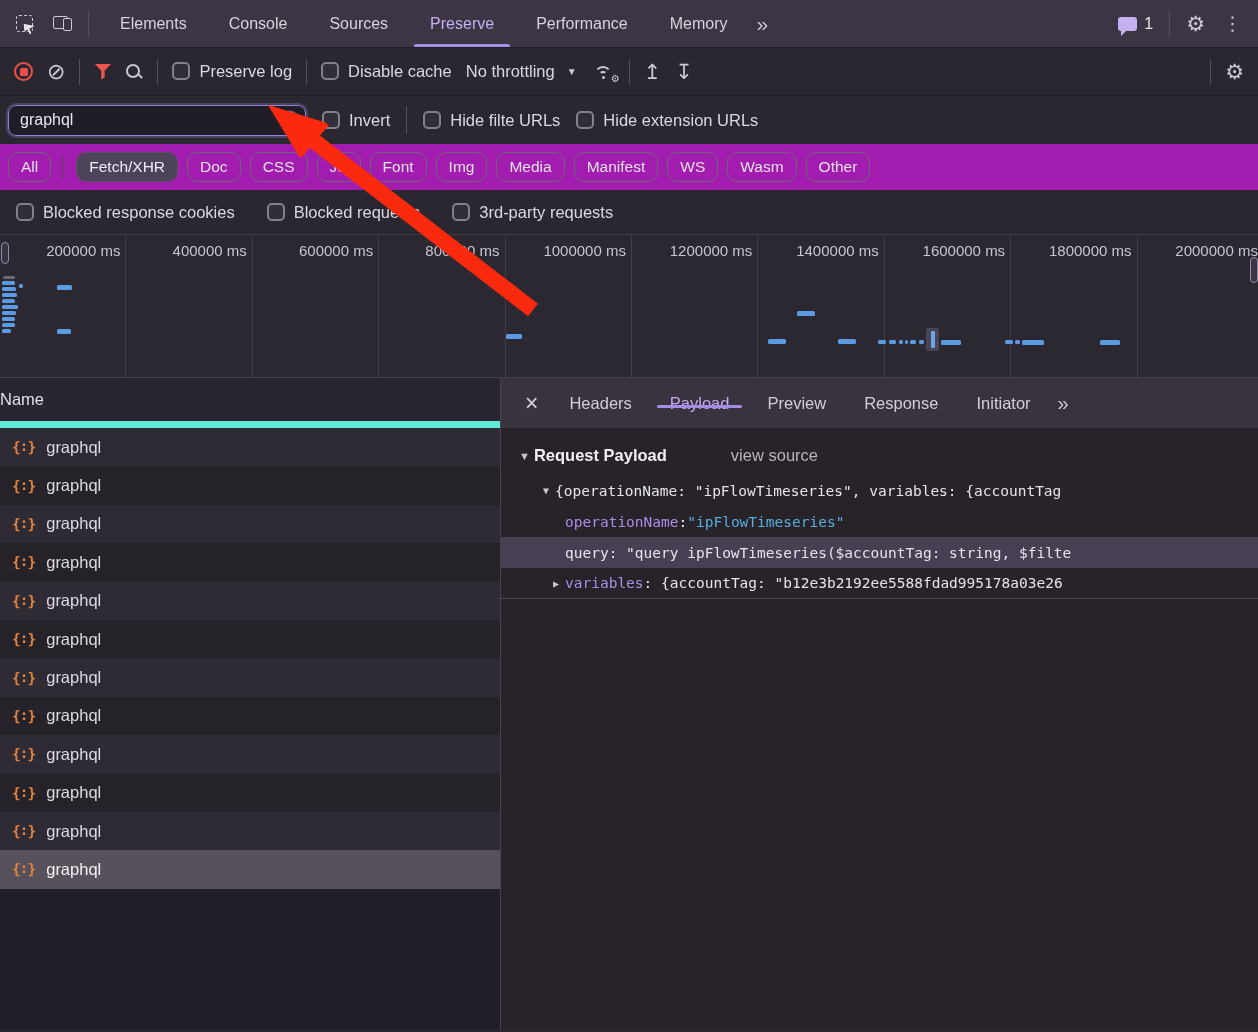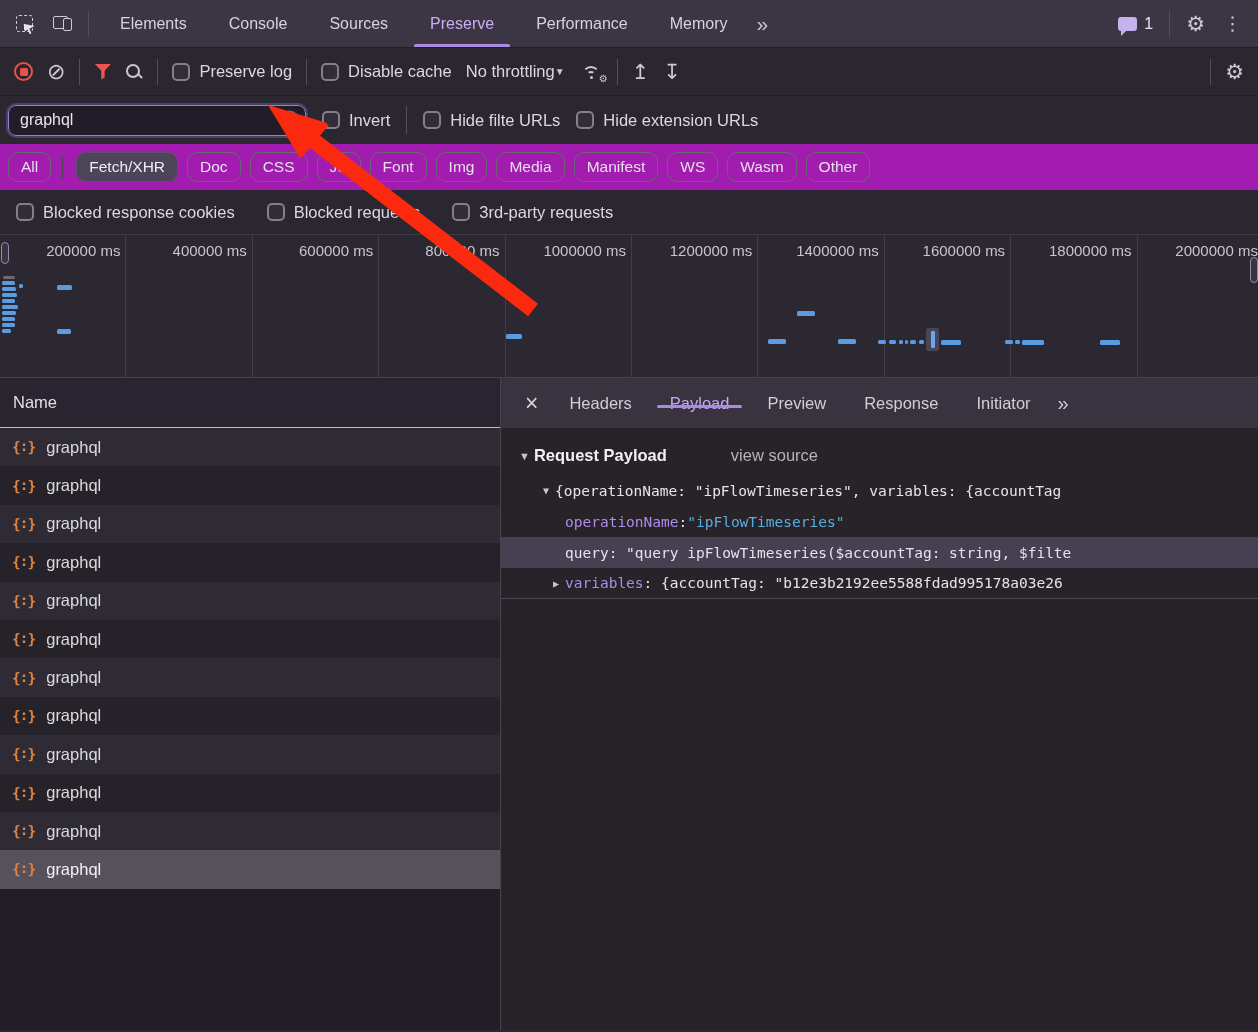--- a/index.html
+++ b/index.html
@@ -32,23 +32,23 @@
 
   
   .nettools { height:48px; background:#2b2731; display:flex; align-items:center; gap:14px; padding:0 14px; border-bottom:1px solid #221e27; }
   .rec { position:relative; width:19px; height:19px; border:2.2px solid #e8504a; border-radius:50%; }
   .rec i { position:absolute; left:50%; top:50%; width:8px; height:8px; transform:translate(-50%,-50%); background:#e8504a; border-radius:1.5px; }
   .clear-g { font-size:22px; line-height:1; }
   .funnel { width:17px; height:16px; background:#ee5450; clip-path:polygon(0 0,100% 0,60% 46%,60% 88%,40% 100%,40% 46%); }
   .mag { position:relative; width:18px; height:18px; }
   .mag::before { content:""; position:absolute; left:1px; top:1px; width:10px; height:10px; border:2.2px solid #cdc9d4; border-radius:50%; }
   .mag::after { content:""; position:absolute; left:12px; top:12px; width:6px; height:2.4px; background:#cdc9d4; transform:rotate(45deg); border-radius:2px; }
-  .chk { display:flex; align-items:center; gap:9px; font-size:16.5px; color:#dcd8e1; }
+  .chk { display:flex; gap:9px; font-size:16.5px; color:#dcd8e1; }
   .box { width:18px; height:18px; border:2px solid #837f8b; border-radius:5px; background:#322e39; }
-  .throttle { display:flex; align-items:center; gap:0; font-size:16.5px; color:#dcd8e1; }
+  .throttle { display:flex; align-items:center; gap:12px; font-size:16.5px; color:#dcd8e1; }
   .caret { font-size:10px; color:#cdc9d4; }
   .wifi { position:relative; width:22px; height:16px; margin-left:2px; }
   .wifi .a1 { position:absolute; left:1px; top:2px; width:18px; height:18px; border:2px solid #cdc9d4; border-radius:50%; border-bottom-color:transparent; border-left-color:transparent; border-right-color:transparent; transform:rotate(0deg); }
   .wifi .a2 { position:absolute; left:6px; top:7px; width:8px; height:8px; border:2px solid #cdc9d4; border-radius:50%; border-bottom-color:transparent; border-left-color:transparent; border-right-color:transparent; }
   .wifi .dot { position:absolute; left:9px; top:12px; width:3.4px; height:3.4px; border-radius:50%; background:#cdc9d4; }
   .wifi .mini { position:absolute; right:-5px; bottom:-4px; font-size:10px; color:#cdc9d4; background:#2b2731; border-radius:50%; line-height:1; }
   .arrow-g { font-size:21px; }
   .nettools .right-gear { margin-left:auto; display:flex; align-items:center; gap:14px; }
 
   
@@ -78,21 +78,21 @@
   .bar.blue { background:#5b9be4; }
   .bar.gray { background:#6e6a75; }
   .bar.marker { background:#4a4556; border-radius:2.5px; }
   .bar.tick { background:#6aa6e8; border-radius:1px; }
   .grip { position:absolute; left:1px; top:7px; width:8px; height:22px; border:1.5px solid #938aad; border-radius:4px; background:#3a3442; }
   .grip.right { left:auto; right:0px; top:22px; height:26px; }
 
   
   .panels { display:flex; height:652px; }
   .names { width:501px; border-right:1px solid #46414d; background:#221e27; display:flex; flex-direction:column; }
-  .names-header { height:50px; flex:none; background:#282430; border-bottom:1px solid #5eead4; display:flex; align-items:center; padding-left:13px; font-size:16.5px; color:#e2dfe7; }
+  .names-header { height:50px; flex:none; background:#282430; border-bottom:7px solid #5eead4; display:flex; align-items:center; font-size:16.5px; color:#e2dfe7; }
   .nrow { height:38.4px; flex:none; display:flex; align-items:center; gap:11px; padding-left:12px; font-size:16.5px; color:#dcd9e0; }
   .nrow:nth-child(odd) { background:#2f2b34; }
   .nrow:nth-child(even) { background:#262229; }
   .nrow.selected { background:#57515c; color:#f2f0f4; }
   .jicon { font-family:"DejaVu Sans Mono", monospace; font-weight:bold; font-size:14.5px; color:#e0823f; letter-spacing:-1px; }
 
   .details { flex:1; background:#282329; display:flex; flex-direction:column; overflow:hidden; }
   .dtabs { height:50px; flex:none; background:#393340; display:flex; align-items:center; padding-left:12px; }
   .dclose { font-size:23px; color:#d6d2db; padding:0 12px; line-height:1; }
   .dtablist { display:flex; align-items:center; height:100%; }

